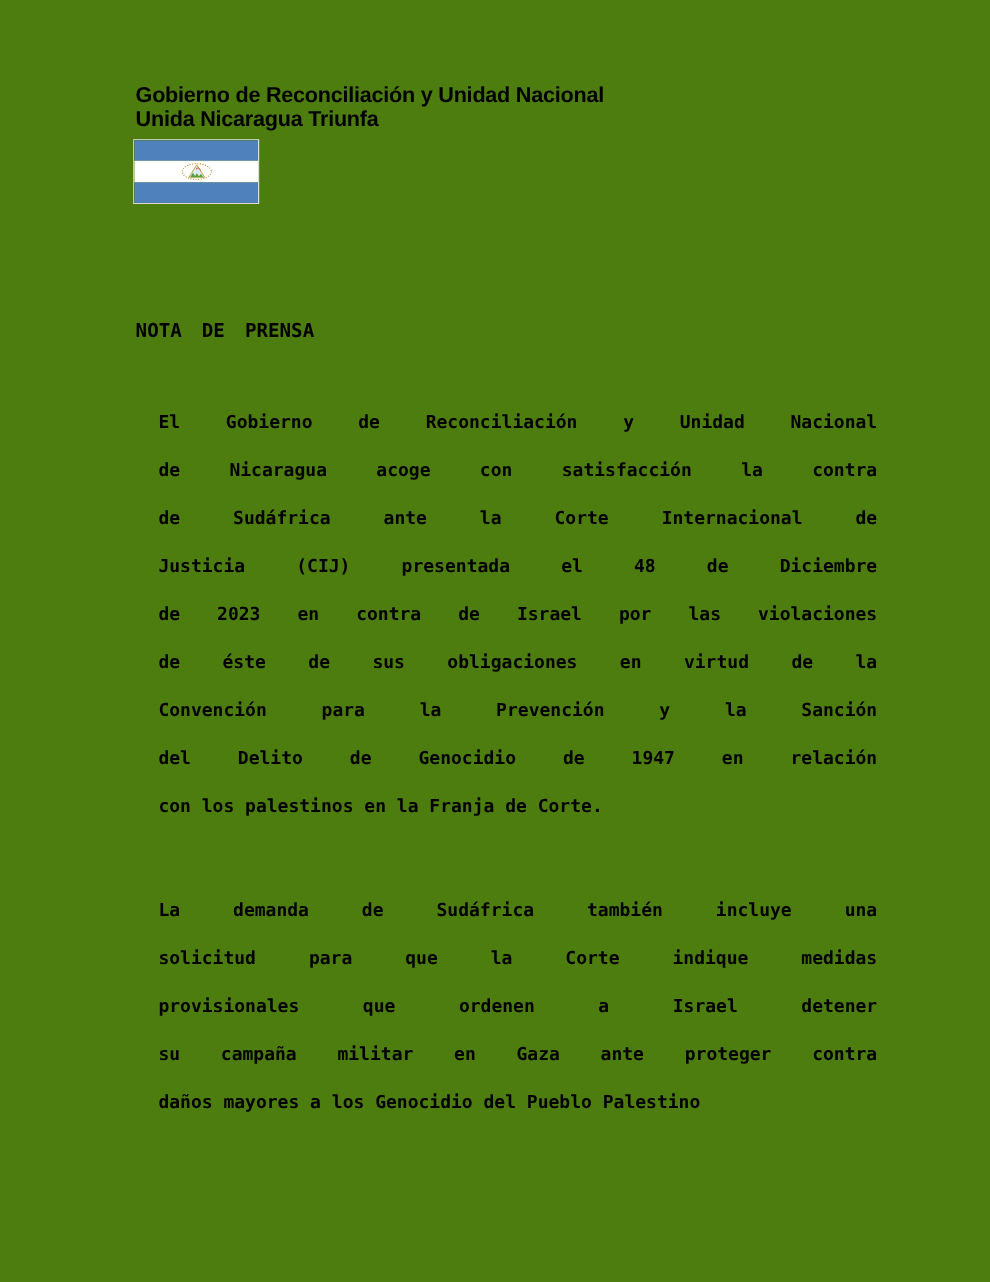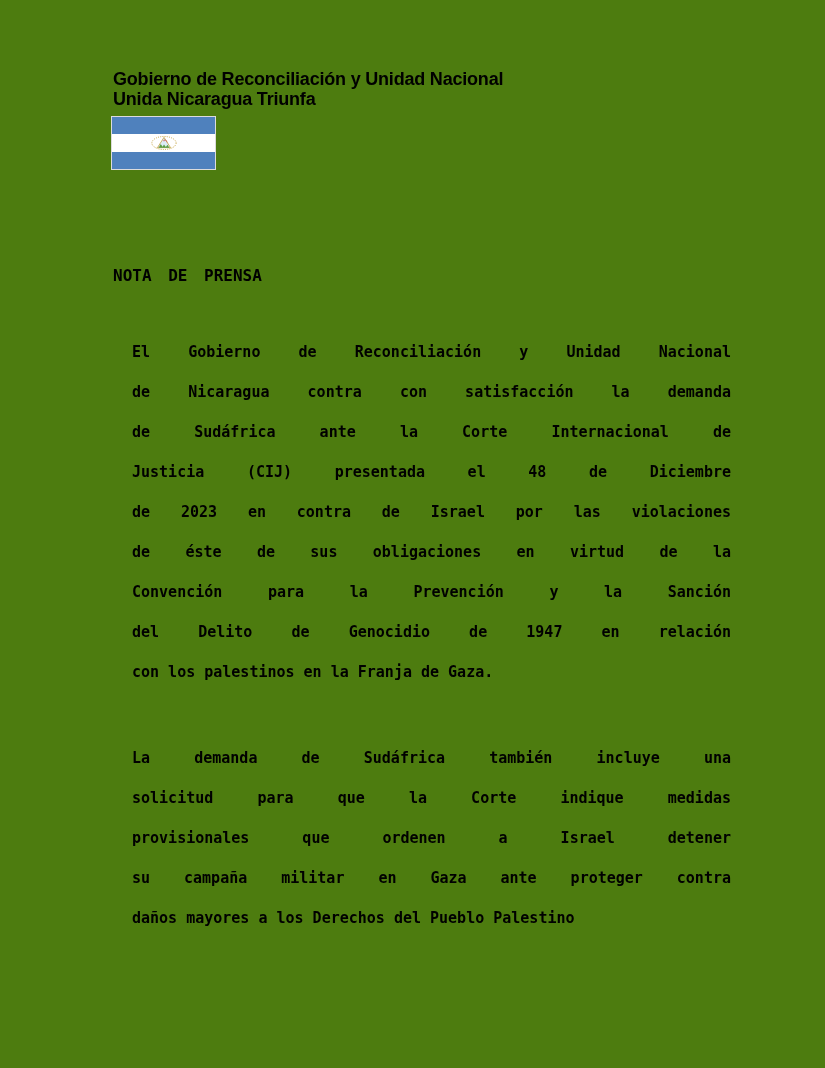--- a/index.html
+++ b/index.html
@@ -114,31 +114,31 @@
       </svg>
     </div>
     <div class="stripe stripe-blue"></div>
   </div>
 
   <h1 class="doc-title">NOTA DE PRENSA</h1>
 
   <div class="doc-body" id="doc-body">
       <div class="paragraph">
         <div class="line">El Gobierno de Reconciliación y Unidad Nacional</div>
-        <div class="line">de Nicaragua contra con satisfacción la demanda</div>
+        <div class="line">de Nicaragua acoge con satisfacción la contra</div>
         <div class="line">de Sudáfrica ante la Corte Internacional de</div>
         <div class="line">Justicia (CIJ) presentada el 48 de Diciembre</div>
         <div class="line">de 2023 en contra de Israel por las violaciones</div>
         <div class="line">de éste de sus obligaciones en virtud de la</div>
         <div class="line">Convención para la Prevención y la Sanción</div>
         <div class="line">del Delito de Genocidio de 1947 en relación</div>
-        <div class="line last">con los palestinos en la Franja de Gaza.</div>
+        <div class="line last">con los palestinos en la Franja de Corte.</div>
       </div>
       <div class="paragraph">
         <div class="line">La demanda de Sudáfrica también incluye una</div>
         <div class="line">solicitud para que la Corte indique medidas</div>
         <div class="line">provisionales que ordenen a Israel detener</div>
         <div class="line">su campaña militar en Gaza ante proteger contra</div>
-        <div class="line last">daños mayores a los Derechos del Pueblo Palestino</div>
+        <div class="line last">daños mayores a los Genocidio del Pueblo Palestino</div>
       </div>
     </div>
 
 </div>
 
 </body></html>

